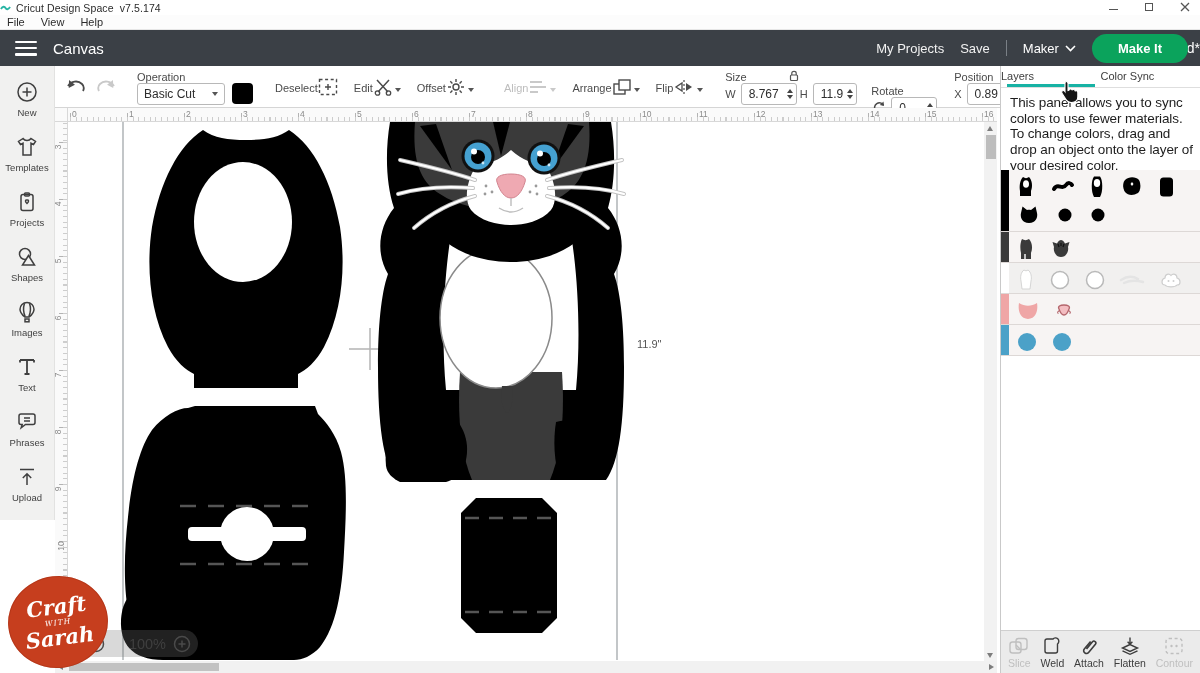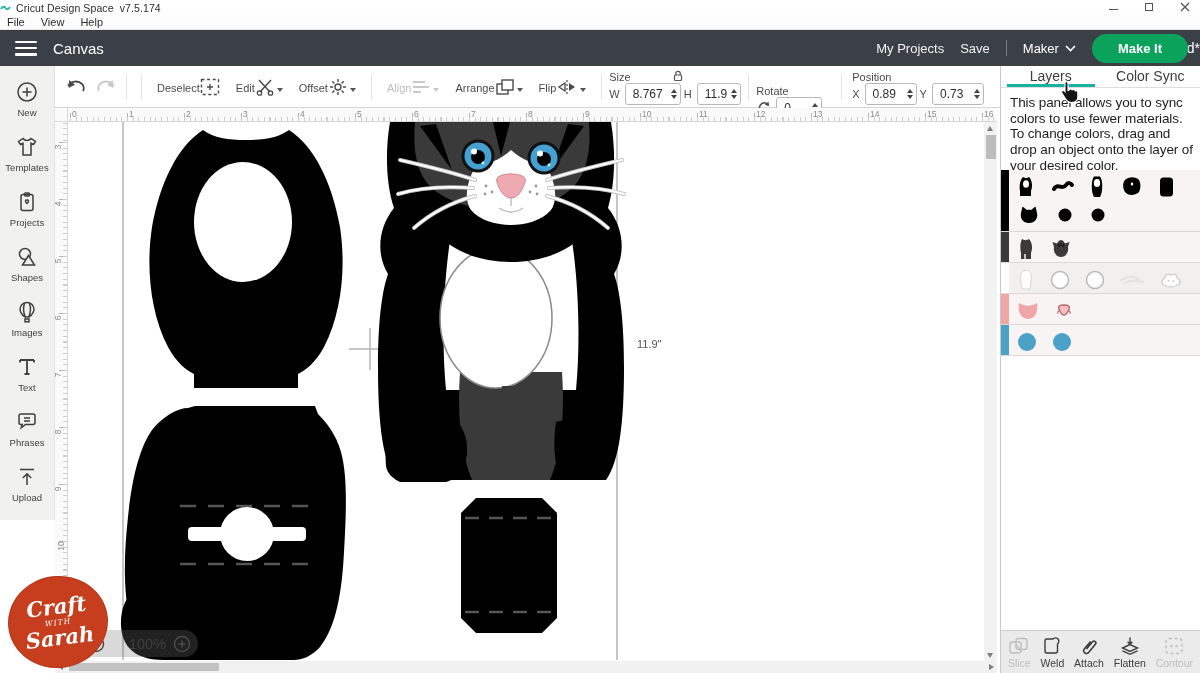--- a/index.html
+++ b/index.html
@@ -85,21 +85,21 @@
   .zoom-txt { font-size:14.5px; color:#3f3f3f; }
 
   
   .logo { position:absolute; left:8px; top:576px; width:100px; height:92px; background:#c63e1e; border-radius:50%; transform:rotate(-7deg); z-index:40; display:flex; flex-direction:column; align-items:center; justify-content:center; box-shadow:0 0 0 1px rgba(150,40,15,.35) inset; }
   .logo .lg1,.logo .lg3 { font-family:"DejaVu Serif", serif; font-style:italic; font-weight:700; color:#fff; font-size:21px; line-height:.92; }
   .logo .lg2 { font-family:"DejaVu Serif", serif; font-style:italic; color:#fff; font-size:7.5px; letter-spacing:1px; margin:1px 0; }
 
   
   .rpanel { position:absolute; left:1000px; top:66px; width:200px; height:607px; background:#fff; border-left:1px solid #c9c9c9; }
   .ptabs { display:flex; height:22px; border-bottom:1px solid #dedede; }
-  .ptab { flex:1; text-align:center; font-size:14px; color:#3d3d3d; line-height:20px; cursor:pointer; position:relative; }
+  .ptab { flex:1; font-size:11px; color:#3d3d3d; line-height:20px; cursor:pointer; position:relative; }
   .ptab.active::after { content:""; position:absolute; left:6px; right:6px; bottom:0; height:3px; background:#17b2a4; }
   .pdesc { padding:7px 6px 6px 9px; font-size:13.5px; line-height:1.16; color:#1d1d1d; letter-spacing:-.1px; }
   .crows { position:absolute; left:0; top:104px; width:199px; }
   .crow { position:relative; border-bottom:1px solid #ddd8d6; background:#f7f4f3; display:flex; }
   .cbar { width:8px; flex:none; }
   .cshapes { flex:1; padding:3px 0 0 7px; }
   .cline { display:flex; align-items:center; gap:13px; height:28px; }
   .crow svg { flex:none; cursor:pointer; }
 
   
@@ -169,20 +169,28 @@
           <path d="M5,9 C8,4 15,3 19,7 C21,9 21,12 20,14" stroke="#4a4a4a" stroke-width="1.8" fill="none"></path>
           <path d="M8,3 L4,10 L11,10 Z" fill="#4a4a4a" transform="rotate(-28 7 7)"></path>
         </svg>
       <svg width="23" height="20" viewBox="0 0 23 20" style="cursor:pointer;">
           <path d="M18,9 C15,4 8,3 4,7 C2,9 2,12 3,14" stroke="#c9c9c9" stroke-width="1.8" fill="none"></path>
           <path d="M15,3 L19,10 L12,10 Z" fill="#c9c9c9" transform="rotate(28 16 7)"></path>
         </svg>
     </div>
     <div class="tdivider"></div>
 
+    <div class="tgroup" style="width:160px;padding-left:4px;">
+      <span class="glabel" style="left:4px;">Operation</span>
+      <div class="dropdown">
+        <span>Basic Cut</span>
+        <span class="caret" style="margin:0;"></span>
+      </div>
+      <div class="swatch"></div>
+    </div>
     <div class="tdivider"></div>
 
     <div class="iconbtn">
       <span class="ilabel">Deselect</span>
       <svg width="20" height="18" viewBox="0 0 20 18">
           <rect x="1.5" y="1.5" width="17" height="15" fill="none" stroke="#4a4a4a" stroke-width="1.4" stroke-dasharray="3 2.6"></rect>
           <path d="M10,6 V12 M7,9 H13" stroke="#4a4a4a" stroke-width="1.4"></path>
         </svg>
     </div>
     <div class="iconbtn">

